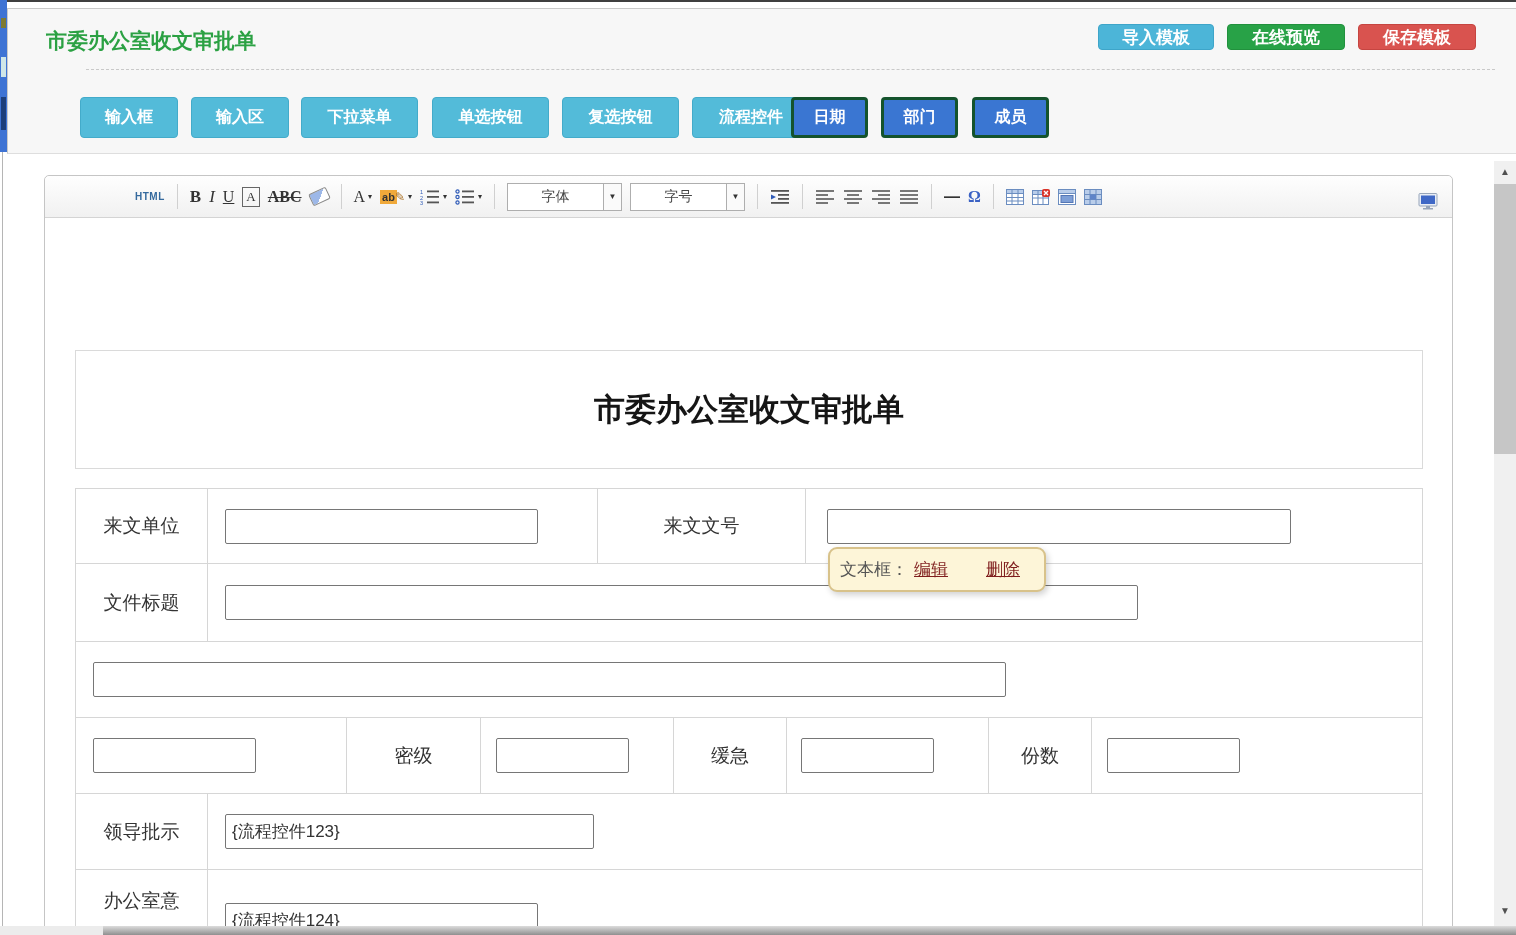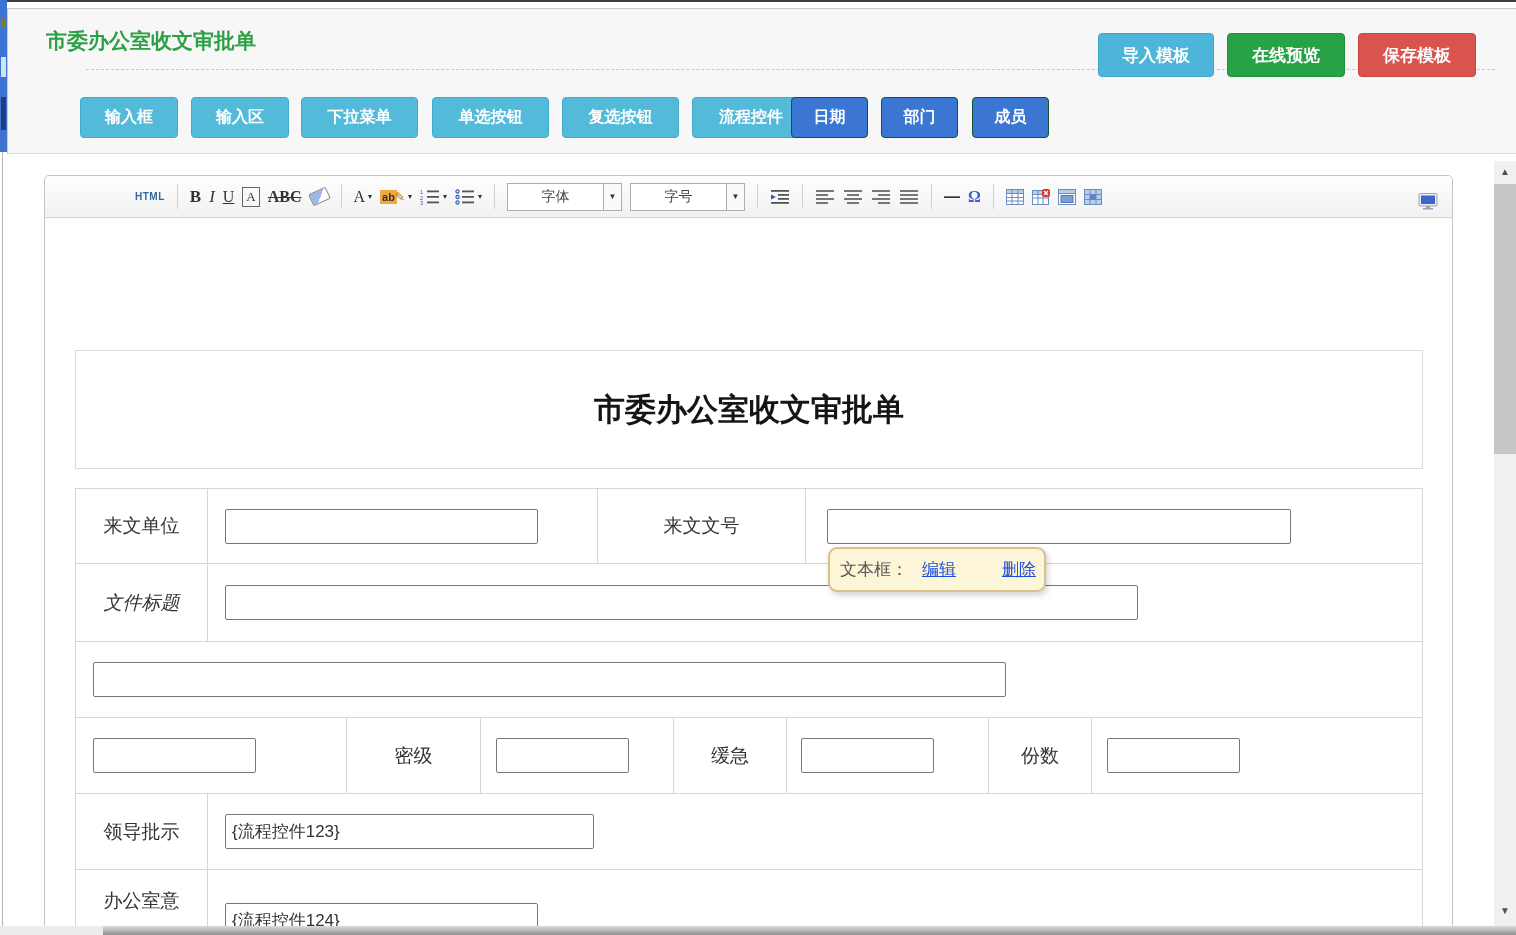--- a/index.html
+++ b/index.html
@@ -13,29 +13,29 @@
   .left-sliver{left:0;top:0;width:7px;height:152px;background:#3e73d4;}
   .sliver-mark1{left:1px;top:18px;width:5px;height:10px;background:#7d7a33;}
   .sliver-mark2{left:1px;top:57px;width:5px;height:20px;background:#cfe6e8;}
   .sliver-mark3{left:1px;top:97px;width:5px;height:33px;background:#1e3f7a;}
   .page-edge{left:2px;top:152px;width:1px;height:774px;background:#b5b5b5;}
   
   .header{left:7px;top:8px;width:1509px;height:144px;background:#f7f7f7;
     border-top:1px solid #c9c9c9;border-left:1px solid #c9c9c9;border-bottom:1px solid #dedede;}
   .page-title{position:absolute;left:38px;top:18px;margin:0;font-size:21px;font-weight:bold;color:#2ba143;}
   .header-dash{position:absolute;left:78px;right:22px;top:60px;height:0;border-top:1px dashed #c9c9c9;}
-  .hbtn{position:absolute;top:24px;height:44px;border-radius:4px;border:none;cursor:pointer;
+  .hbtn{position:absolute;top:15px;height:26px;border-radius:4px;border:none;cursor:pointer;
     color:#fff;font-family:"Liberation Sans",sans-serif;font-size:17px;font-weight:bold;}
   .hbtn.import{left:1090px;width:116px;background:#4cb5d8;border:1px solid #3ea5c9;}
   .hbtn.preview{left:1219px;width:118px;background:#28a247;border:1px solid #21913d;}
   .hbtn.save{left:1350px;width:118px;background:#d9534f;border:1px solid #c64541;}
   .cbtn{position:absolute;top:88px;height:41px;border-radius:4px;border:none;cursor:pointer;
     color:#fff;font-family:"Liberation Sans",sans-serif;font-size:16px;font-weight:bold;}
   .cbtn.light{background:#53bbd9;border:1px solid #43abca;margin-left:33px;}
-  .cbtn.dark{background:#3a76d2;border:1px solid #14532d;}
+  .cbtn.dark{background:#3a76d2;border:3px solid #14532d;}
   .c1{left:39px;width:98px;}  .c2{left:150px;width:98px;}  .c3{left:260px;width:117px;}
   .c4{left:391px;width:117px;}.c5{left:521px;width:117px;} .c6{left:651px;width:118px;}
   .c7{left:783px;width:77px;} .c8{left:873px;width:77px;}  .c9{left:964px;width:77px;text-align:center;}
   
   .editor{left:44px;top:175px;width:1409px;height:760px;background:#fff;
     border:1px solid #c5c5c5;border-radius:5px 5px 0 0;box-sizing:border-box;}
   .toolbar{height:41px;border-bottom:1px solid #d4d4d4;border-radius:5px 5px 0 0;
     background:linear-gradient(#fefefe,#f1f1f1);display:flex;align-items:center;
     padding:0 14px 0 90px;gap:8px;position:relative;}
   .tb{display:inline-flex;align-items:center;justify-content:center;height:28px;cursor:pointer;color:#333;}
@@ -69,22 +69,22 @@
   .cell{border-right:1px solid #d6d6d6;box-sizing:border-box;display:flex;align-items:center;}
   .cell:last-child{border-right:none;flex:1;}
   .lab{justify-content:center;font-size:19px;color:#333;}
   .tin{height:35px;box-sizing:border-box;border:1px solid #767676;border-radius:2px;
     background:#fff;font-family:"Liberation Sans",sans-serif;font-size:17px;color:#333;padding:0 6px;}
   .lab-top{align-items:flex-start;padding-top:18px;}
   
   .tooltip{left:828px;top:547px;width:218px;height:45px;background:#fdf5d8;
     border:2px solid #d8c28a;border-radius:9px;box-shadow:2px 3px 6px rgba(0,0,0,.18);
     display:flex;align-items:center;padding-left:10px;box-sizing:border-box;
-    font-family:"Liberation Serif",serif;font-size:17px;color:#555;z-index:60;gap:8px;}
-  .tooltip a{color:#1d4ed8;text-decoration:underline;cursor:pointer;}
+    font-family:"Liberation Serif",serif;font-size:17px;color:#555;z-index:60;}
+  .tooltip a{color:#7f1d1d;text-decoration:underline;cursor:pointer;}
   .tt-edit{margin-left:6px;}
   .tt-del{margin-left:38px;}
   
   .v-scroll{left:1494px;top:161px;width:22px;height:765px;background:#f0f0f0;z-index:70;}
   .v-arrow{position:absolute;left:0;width:22px;text-align:center;font-size:10px;color:#505050;cursor:pointer;}
   .v-up{top:5px;} .v-down{bottom:10px;}
   .v-thumb{position:absolute;left:0;top:23px;width:22px;height:270px;background:#c6c6c6;cursor:pointer;}
   .h-bar{left:0;top:926px;width:1516px;height:9px;background:linear-gradient(#dcdcdc,#8f8f8f);z-index:80;}
   .h-bar-left{left:0;top:926px;width:103px;height:9px;background:#ececec;z-index:81;}
 </style>
@@ -275,21 +275,21 @@
     <div class="cell lab" style="width:132px;">来文单位</div>
     <div class="cell" style="width:390px;">
       <input class="tin" style="width: 313px; margin-left: 17px;" value="">
     </div>
     <div class="cell lab" style="width:208px;">来文文号</div>
     <div class="cell">
       <input class="tin" style="width: 464px; margin-left: 21px;" value="">
     </div>
   </div>
   <div class="frow" style="height:77px;">
-    <div class="cell lab" style="width:132px;font-style:italic;">文件标题</div>
+    <div class="cell lab" style="width:132px;">文件标题</div>
     <div class="cell">
       <input class="tin" style="width: 913px; margin-left: 17px;" value="">
     </div>
   </div>
   <div class="frow" style="height:75px;">
     <div class="cell">
       <input class="tin" style="width: 913px; margin-left: 17px;" value="">
     </div>
   </div>
   <div class="frow" style="height:75px;">

